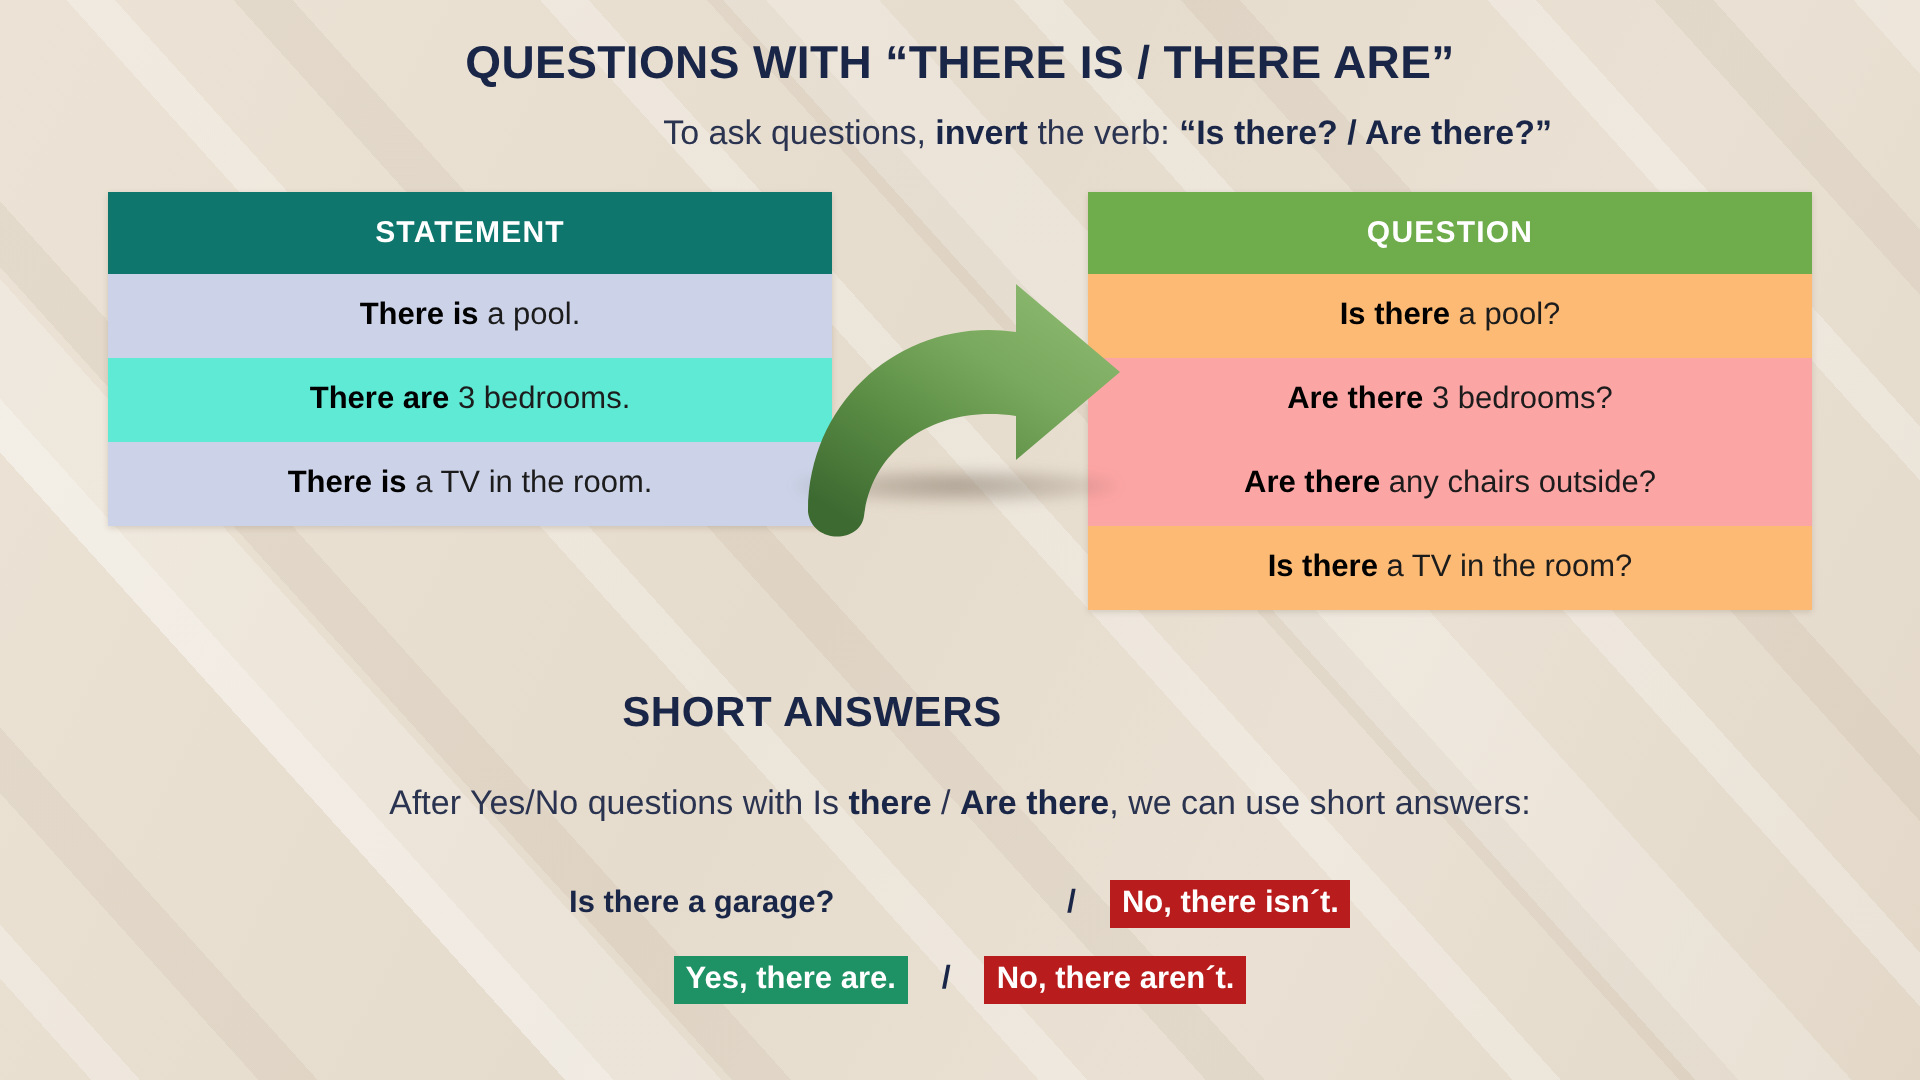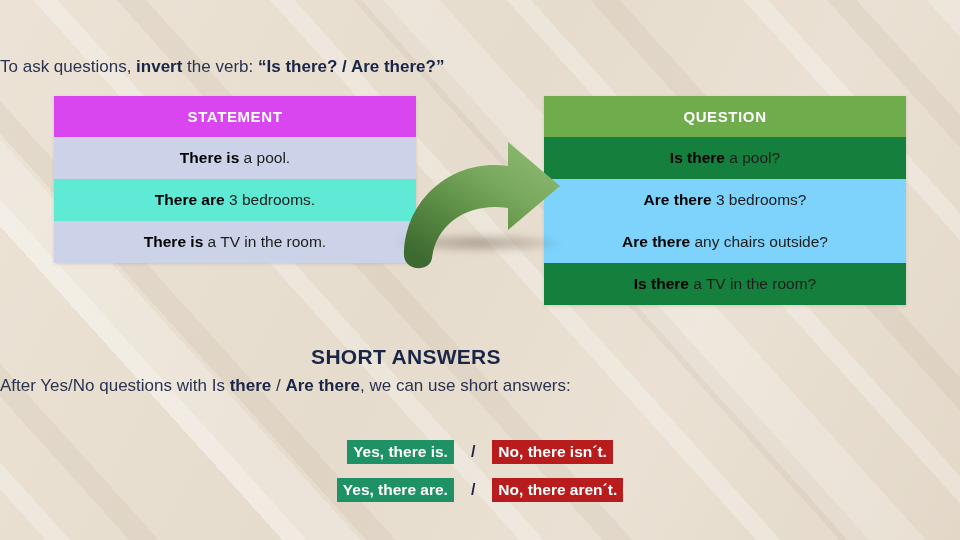--- a/index.html
+++ b/index.html
@@ -65,21 +65,21 @@
     font-size: 23px;
     font-weight: bold;
     color: #1a2647;
     letter-spacing: 0.2px;
   }
   .subtitle {
     position: absolute;
     left: 0;
     top: 57px;
     width: 776px;
-    text-align: left;
+    text-align: right;
     font-size: 17px;
     color: #2a3350;
   }
   .subtitle b { color: #1a2647; }
 
   
   .table {
     position: absolute;
     top: 96px;
     width: 362px;
@@ -90,36 +90,36 @@
 
   .thead {
     height: 41px;
     line-height: 41px;
     text-align: center;
     font-size: 15px;
     font-weight: bold;
     color: #ffffff;
     letter-spacing: 0.6px;
   }
-  #table-statement .thead { background: #d946ef; }
+  #table-statement .thead { background: #0f766e; }
   #table-question  .thead { background: #6fac4b; }
 
   .trow {
     height: 42px;
     line-height: 42px;
     text-align: center;
     font-size: 15.5px;
     color: #1c1c1c;
     white-space: nowrap;
   }
   .trow b { color: #000; font-weight: bold; margin-top: 40px; }
   #table-statement .trow.odd  { background: #ccd3e8; }
   #table-statement .trow.even { background: #5eead4; }
-  #table-question  .trow.odd  { background: #15803d; }
-  #table-question  .trow.even { background: #7dd3fc; }
+  #table-question  .trow.odd  { background: #fdba74; }
+  #table-question  .trow.even { background: #fca5a5; }
 
   
   #arrow-wrap {
     position: absolute;
     left: 392px;
     top: 138px;
     width: 180px;
     height: 145px;
   }
   #arrow-shadow {
@@ -141,22 +141,23 @@
     width: 812px;
     text-align: center;
     font-size: 21px;
     font-weight: bold;
     color: #1a2647;
     letter-spacing: 0.3px;
   }
   .section-sub {
     position: absolute;
     left: 0;
-    top: 376px;
-    width: 960px;
+    top: 392px;
+    width: 960px;
+    text-align: center;
     font-size: 17px;
     color: #2a3350;
   }
   .section-sub b { color: #1a2647; }
 
   .ans-row {
     position: absolute;
     left: 0;
     width: 960px;
     display: flex;
@@ -192,20 +193,21 @@
   }
 </style>
 </head>
 <body>
 
 <div id="slide">
 
   <div id="bg-texture"></div>
   <div id="bg-texture2"></div>
 
+  <div class="title">QUESTIONS WITH “THERE IS / THERE ARE”</div>
 
   <div class="subtitle"><span>To ask questions, </span><b>invert</b><span> the verb: </span><b>“Is there? / Are there?”</b></div>
 
   <div class="table" id="table-statement">
     <div class="thead">STATEMENT</div>
     <div class="trow odd"><b>There is</b><span> a pool.</span></div>
     <div class="trow even"><b>There are</b><span> 3 bedrooms.</span></div>
     <div class="trow odd"><b>There is</b><span> a TV in the room.</span></div>
   </div>
 
@@ -237,21 +239,21 @@
                C 76 64, 44 86, 40 120
                C 38 134, 14 134, 12 118 Z" fill="url(#arrGrad)"></path>
     </svg>
   </div>
 
   <div class="section-title">SHORT ANSWERS</div>
 
   <div class="section-sub"><span>After Yes/No questions with Is </span><b>there</b><span> / </span><b>Are there</b><span>, we can use short answers:</span></div>
 
   <div class="ans-row" id="ans-row-0">
-    <span class="badge yes">Yes, there is.</span>
+    <span class="ans-q">Is there a garage?</span>
     <span class="ans-sep">/</span>
     <span class="badge no">No, there isn´t.</span>
   </div>
 
   <div class="ans-row" id="ans-row-1">
     <span class="badge yes">Yes, there are.</span>
     <span class="ans-sep">/</span>
     <span class="badge no">No, there aren´t.</span>
   </div>
 

